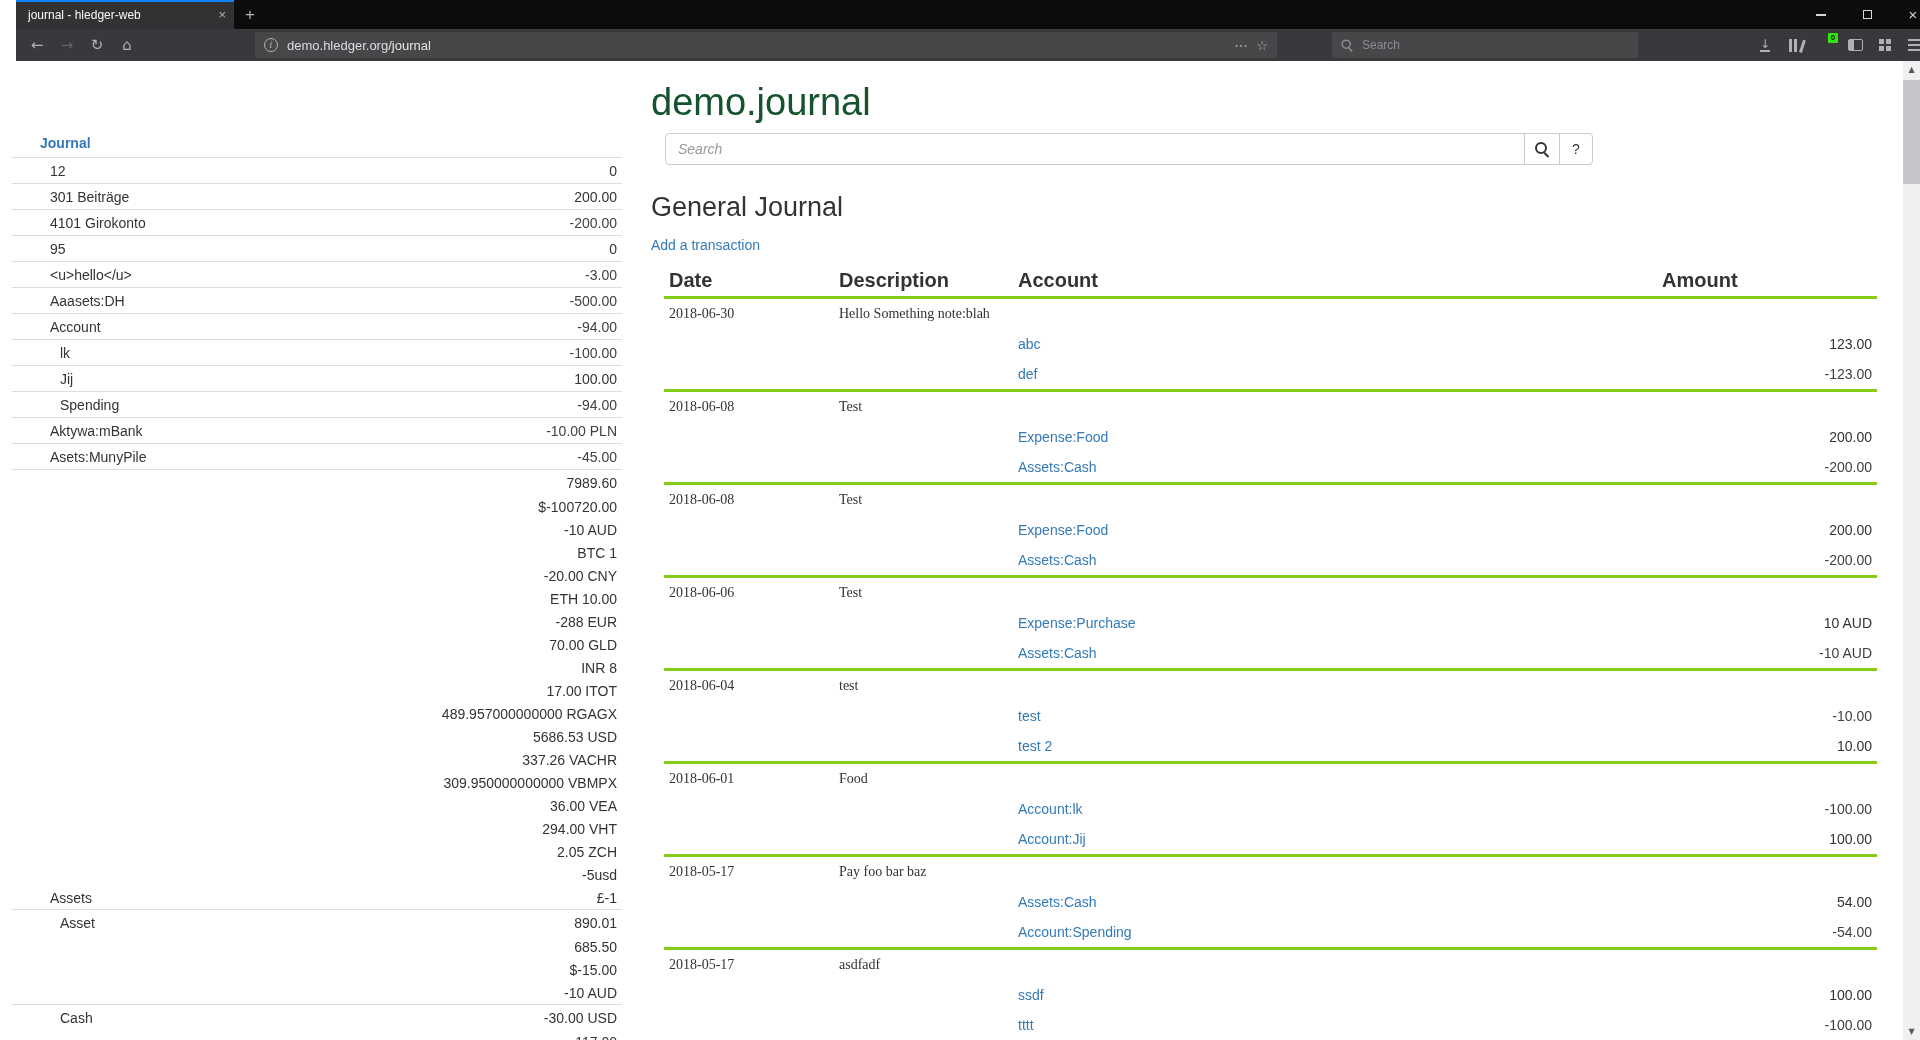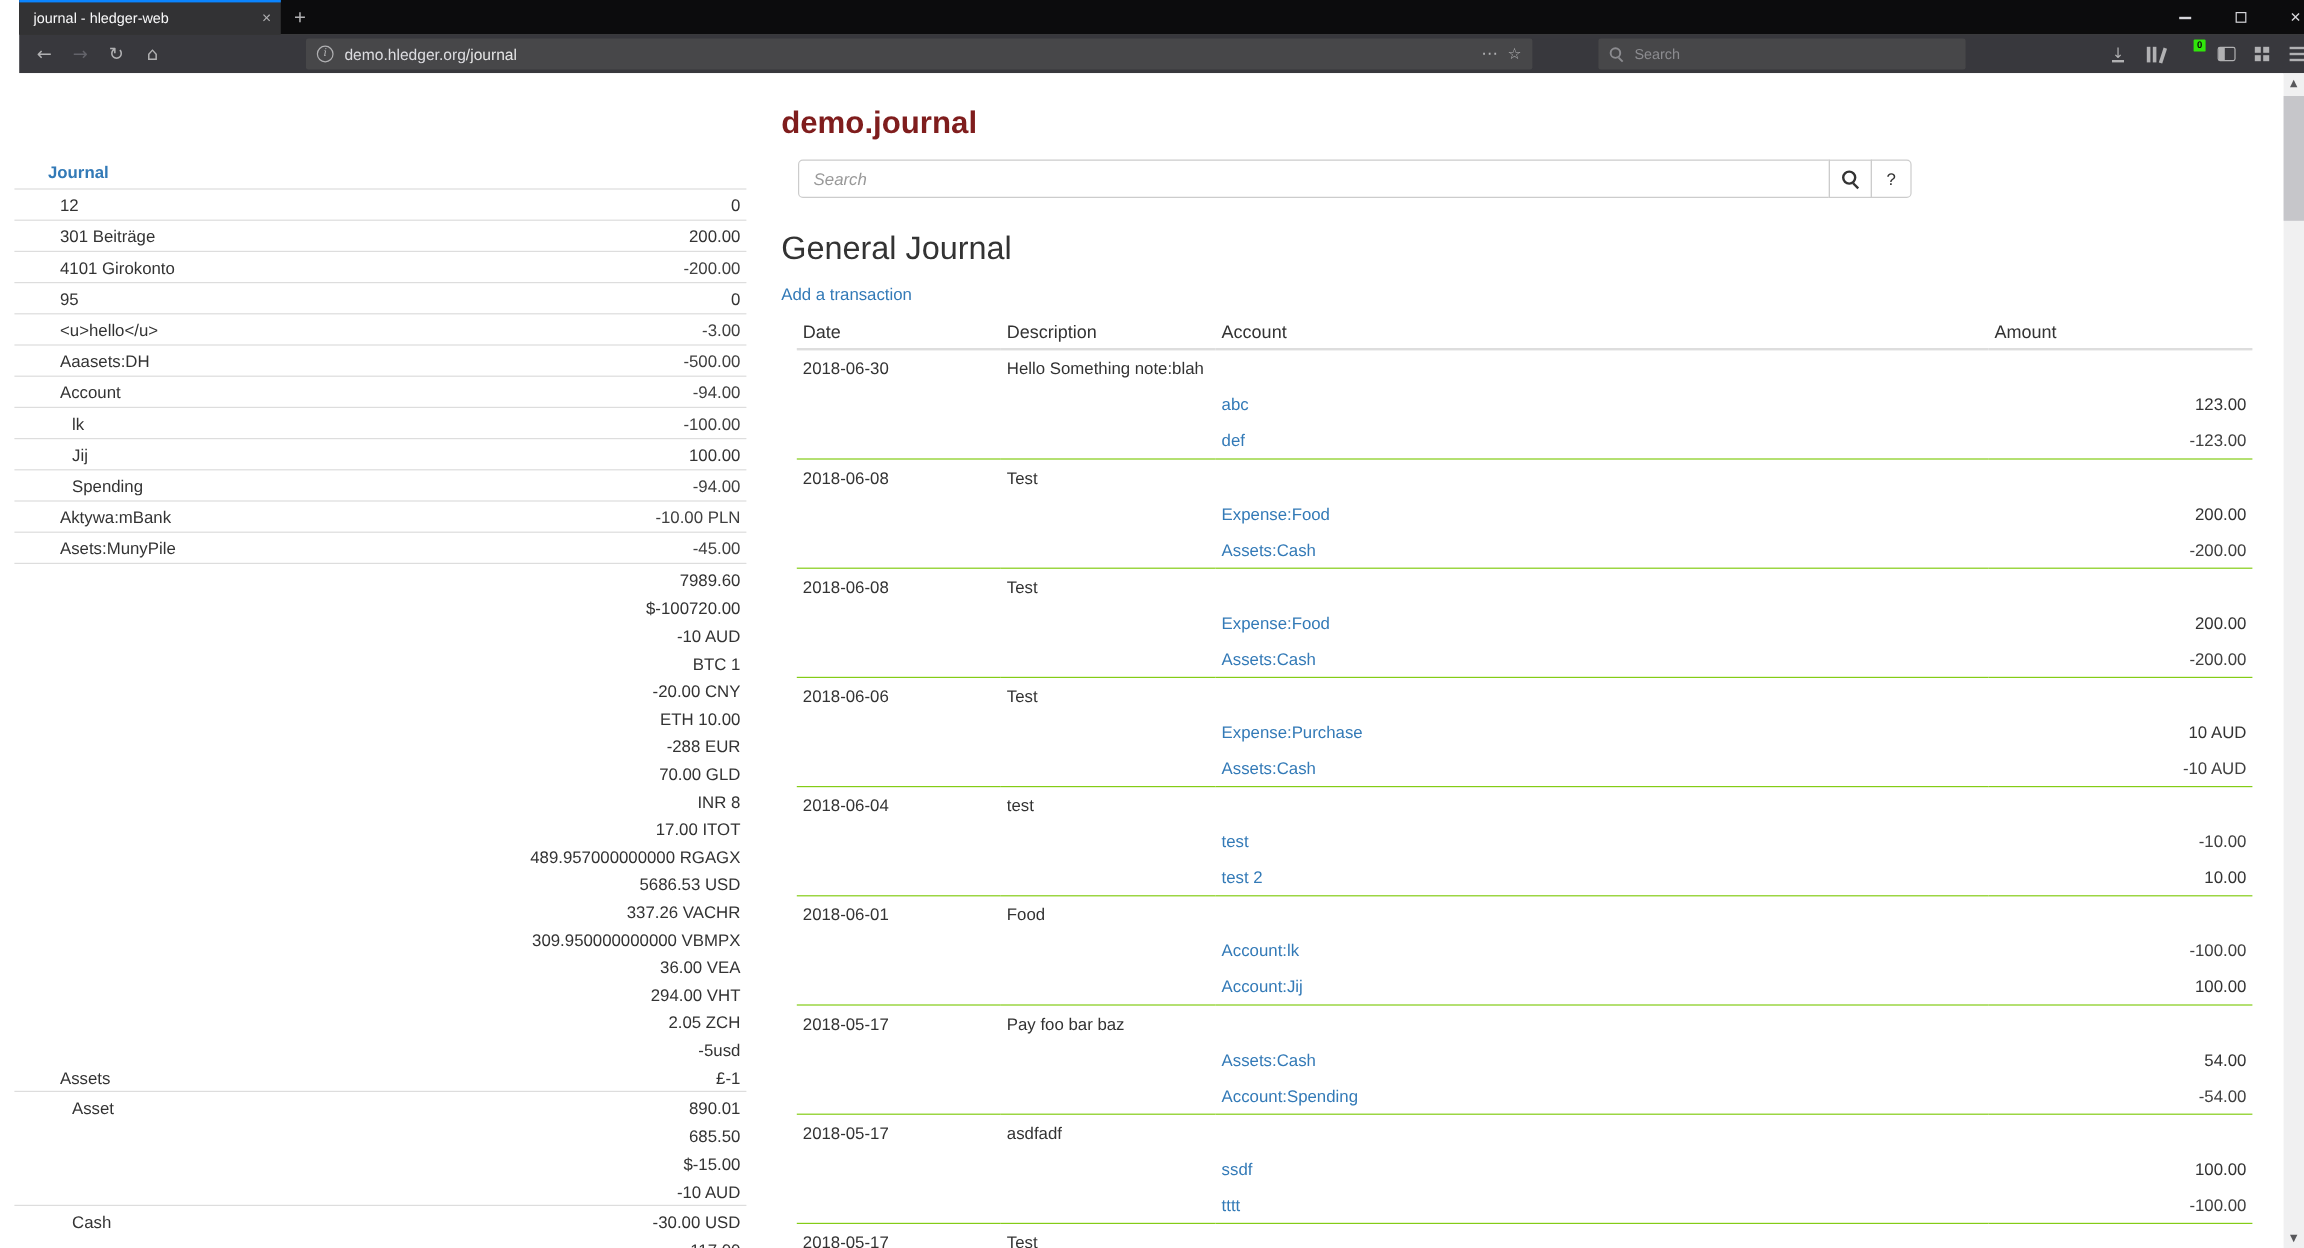--- a/index.html
+++ b/index.html
@@ -86,42 +86,42 @@
 
   .sidebar { position:absolute; left:12px; top:74px; width:610px; }
   .sb-title { height:22px; padding-left:28px; font-weight:bold; font-size:14px; }
   .sb-row { display:flex; align-items:center; height:23px; }
   .sb-row.sep { height:26px; border-top:1px solid #ddd; }
   .sb-name { flex:1; color:#333; white-space:nowrap; overflow:hidden; }
   .ind0 { padding-left:38px; } .ind1 { padding-left:48px; }
   .sb-amt { padding-right:5px; white-space:nowrap; }
 
   .main { position:absolute; left:651px; top:0; width:1226px; }
-  .page-title { font-size:26px; font-weight:700; line-height:38px; margin:22px 0 0 0; color:#7f1d1d; }
+  .page-title { font-size:38px; font-weight:400; line-height:38px; margin:22px 0 0 0; color:#14532d; }
   .search-form { display:flex; margin:12px 0 0 14px; }
   .search-input { width:860px; height:32px; border:1px solid #ccc; border-radius:4px 0 0 4px;
                   padding:6px 12px; font-size:14px; outline:none; color:#333;
                   font-family:"Liberation Sans","DejaVu Sans",sans-serif; }
   .search-input::placeholder { color:#999; font-style:italic; }
   .btn-search, .btn-help { height:32px; background:#fff; border:1px solid #ccc; margin-left:-1px;
                            display:flex; align-items:center; justify-content:center; color:#333;
                            font-size:14px; cursor:pointer; }
   .btn-search { width:36px; }
   .btn-help { width:34px; border-radius:0 4px 4px 0; }
   .section-title { font-size:27px; font-weight:400; line-height:32px; margin:26px 0 10px 0; color:#333; }
   .add-link { display:inline-block; font-size:14px; margin:4px 0 8px 0; }
 
   table.journal { border-collapse:collapse; table-layout:fixed; width:1213px; margin-left:13px; margin-top:4px; }
-  table.journal th { text-align:left; font-weight:normal; padding:4px 5px; border-bottom:2px solid #ddd;
-                     font-size:15px; color:#333; }
+  table.journal th { text-align:left; font-weight:bold; padding:4px 5px; border-bottom:2px solid #ddd;
+                     font-size:20px; color:#333; }
   table.journal td { padding:5px; font-size:14px; line-height:20px; vertical-align:top; }
   th.c-date, td.c-date { width:170px; }
   th.c-desc, td.c-desc { width:179px; }
   th.c-amt,  td.c-amt  { width:220px; text-align:right; }
-  tr.txn-head td { border-top:1px solid #84cc16; }
+  tr.txn-head td { border-top:3px solid #84cc16;font-family:Liberation Serif, serif; }
   td.acct-cell { padding-left:15px; }
 </style>
 </head>
 <body>
 
 <div class="chrome">
   <div class="tabbar">
     <div class="tab">
       <span class="tab-title">journal - hledger-web</span>
       <span class="tab-close">×</span>

